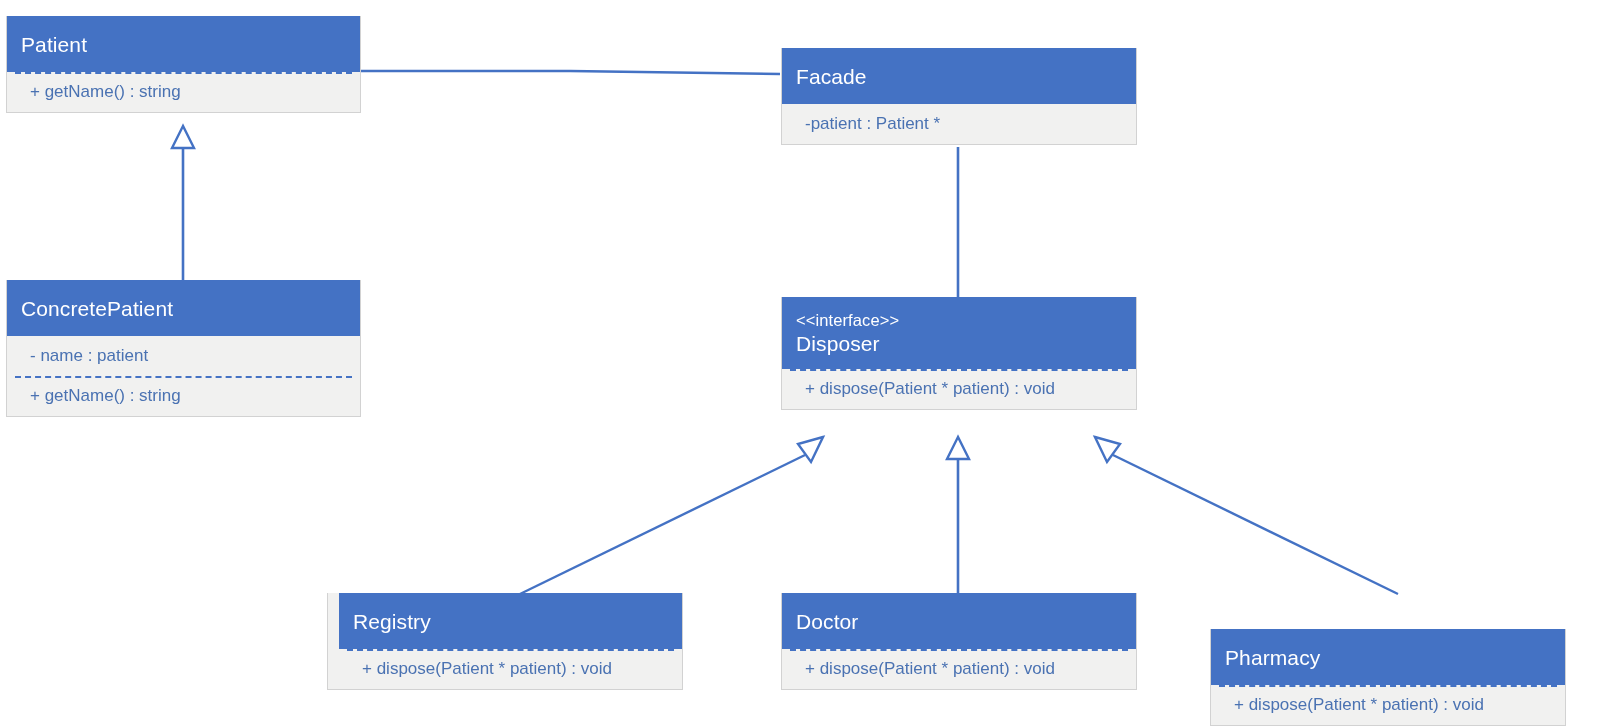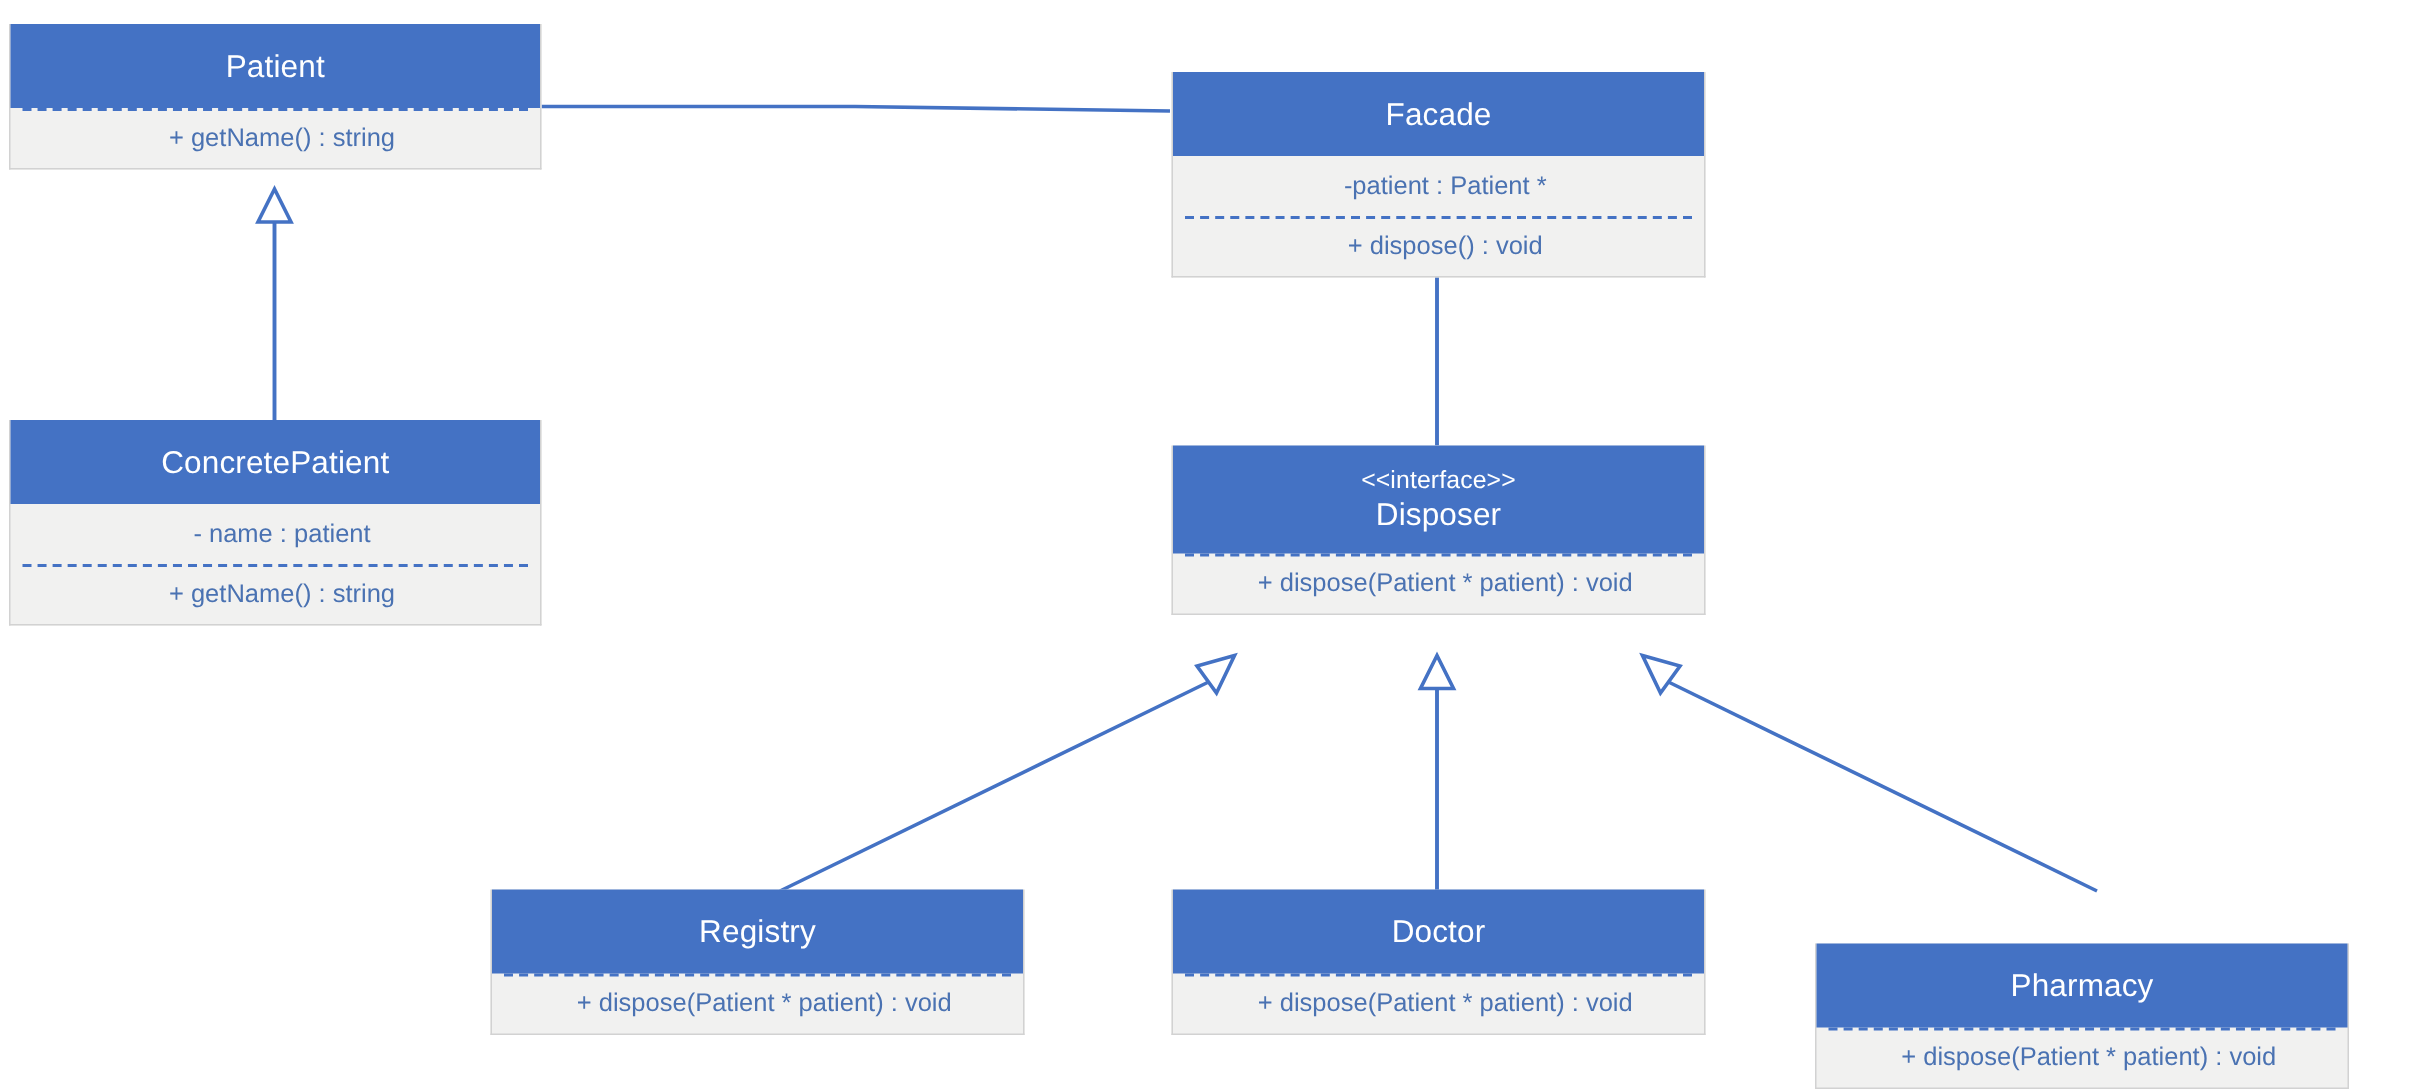--- a/index.html
+++ b/index.html
@@ -13,21 +13,20 @@
     height: 726px;
     position: relative;
     overflow: hidden;
     font-family: "Liberation Sans", sans-serif;
   }
   #canvas {
     position: absolute;
     left: 0; top: 0;
     width: 1616px;
     height: 726px;
-    text-align: center;
   }
   
   #connectors {
     position: absolute;
     left: 0; top: 0;
     width: 1616px;
     height: 726px;
     z-index: 1;
   }
   .uml-class {
@@ -85,21 +84,21 @@
 
   #box-concrete-patient { left: 6px;    top: 280px; width: 355px; }
   #box-concrete-patient .uml-header { height: 56px; }
 
   #box-facade           { left: 781px;  top: 2px;   width: 356px; margin-top: 46px; }
   #box-facade .uml-header { height: 56px; }
 
   #box-disposer         { left: 781px;  top: 297px; width: 356px; }
   #box-disposer .uml-header { height: 72px; padding-top: 0; }
 
-  #box-registry         { left: 327px;  top: 593px; width: 356px; }
+  #box-registry         { left: 327px;  top: 593px; width: 356px; padding-left: 11px; }
   #box-registry .uml-header { height: 56px; }
 
   #box-doctor           { left: 781px;  top: 593px; width: 356px; }
   #box-doctor .uml-header { height: 56px; }
 
   #box-pharmacy         { left: 1210px; top: 593px; width: 356px; margin-top: 36px; }
   #box-pharmacy .uml-header { height: 56px; }
 </style>
 </head>
 <body>
@@ -158,23 +157,20 @@
     </div>
   </div>
 
   <div class="uml-class" id="box-facade">
     <div class="uml-header">
       <div class="cls-name">Facade</div>
     </div>
     <div class="uml-compartment">
       <div class="uml-member">-patient : Patient *</div>
     </div>
-    <div class="uml-compartment with-divider">
-      <div class="uml-member">+ dispose() : void</div>
-    </div>
   </div>
 
   <div class="uml-class" id="box-disposer">
     <div class="uml-header">
       <div class="stereotype">&lt;&lt;interface&gt;&gt;</div>
       <div class="cls-name">Disposer</div>
     </div>
     <div class="uml-compartment with-divider">
       <div class="uml-member">+ dispose(Patient * patient) : void</div>
     </div>

